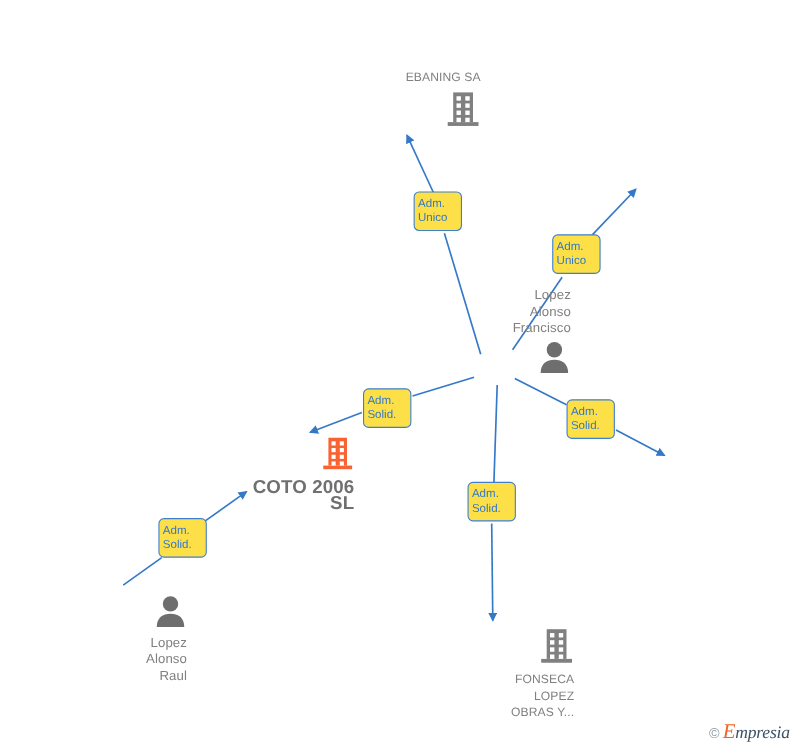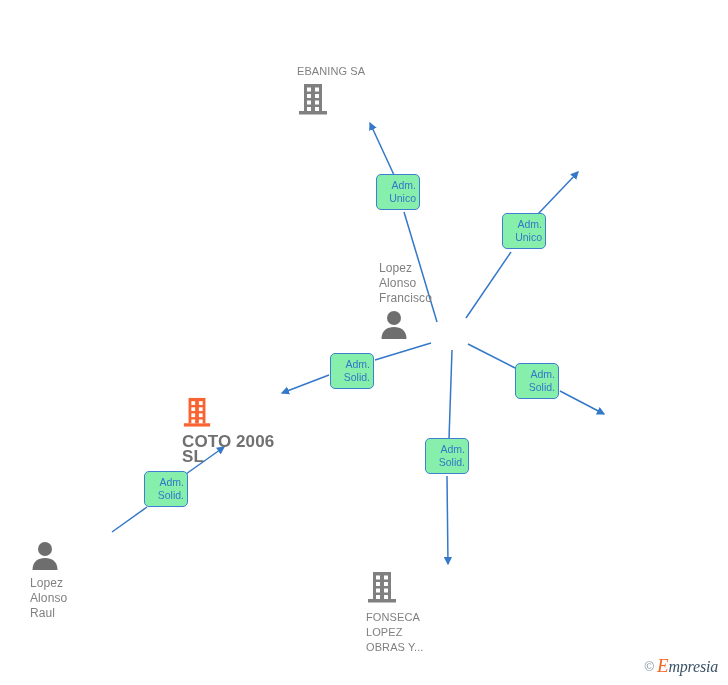--- a/index.html
+++ b/index.html
@@ -21,21 +21,21 @@
     position: absolute;
     left: 0;
     top: 0;
     width: 728px;
     height: 685px;
   }
   .node {
     position: absolute;
     width: 140px;
     margin-left: -70px;
-    text-align: left;
+    text-align: right;
     user-select: none;
   }
   .node .icon {
     display: block;
     margin: 0 auto;
   }
   .node .label {
     display: block;
     margin-top: 2px;
     font-size: 11.5px;
@@ -57,27 +57,27 @@
     font-size: 12px;
     line-height: 15px;
   }
   .node.label-above .label {
     margin-top: 0;
     margin-bottom: 3px;
   }
   .edge-label {
     position: absolute;
     box-sizing: border-box;
-    background: #86efac;
+    background: #fde047;
     border: 1px solid #3e7fd0;
     border-radius: 5px;
     color: #3478c8;
     font-size: 10.5px;
     line-height: 13px;
-    text-align: right;
+    text-align: left;
     padding: 4px 3px 4px 3px;
     white-space: pre-line;
     width: 44px;
     margin-left: -22px;
     margin-top: -19px;
   }
   .watermark {
     position: absolute;
     right: 10px;
     bottom: 8px;
@@ -203,21 +203,21 @@
       <svg width="30" height="30" viewBox="0 0 30 30" xmlns="http://www.w3.org/2000/svg">
         <circle cx="15" cy="9" r="7" fill="#6e6e6e"></circle>
         <path d="M2.5 30 C2.5 21.5 8 18 15 18 C22 18 27.5 21.5 27.5 30 Z" fill="#6e6e6e"></path>
       </svg>
     </span>
     <span class="label">Lopez
 Alonso
 Raul</span>
   </div>
 
-  <div class="node company" style="left:436px; top:570px;">
+  <div class="node company" style="left:452px; top:570px;">
     <span class="icon">
       <svg width="32" height="34" viewBox="0 0 32 34" xmlns="http://www.w3.org/2000/svg">
         <rect x="7" y="2" width="18" height="27" fill="#808080"></rect>
         <rect x="2" y="29" width="28" height="3.5" fill="#808080"></rect>
         <rect x="10" y="5.5" width="4" height="4" fill="#ffffff"></rect>
         <rect x="18" y="5.5" width="4" height="4" fill="#ffffff"></rect>
         <rect x="10" y="12" width="4" height="4" fill="#ffffff"></rect>
         <rect x="18" y="12" width="4" height="4" fill="#ffffff"></rect>
         <rect x="10" y="18.5" width="4" height="4" fill="#ffffff"></rect>
         <rect x="18" y="18.5" width="4" height="4" fill="#ffffff"></rect>

